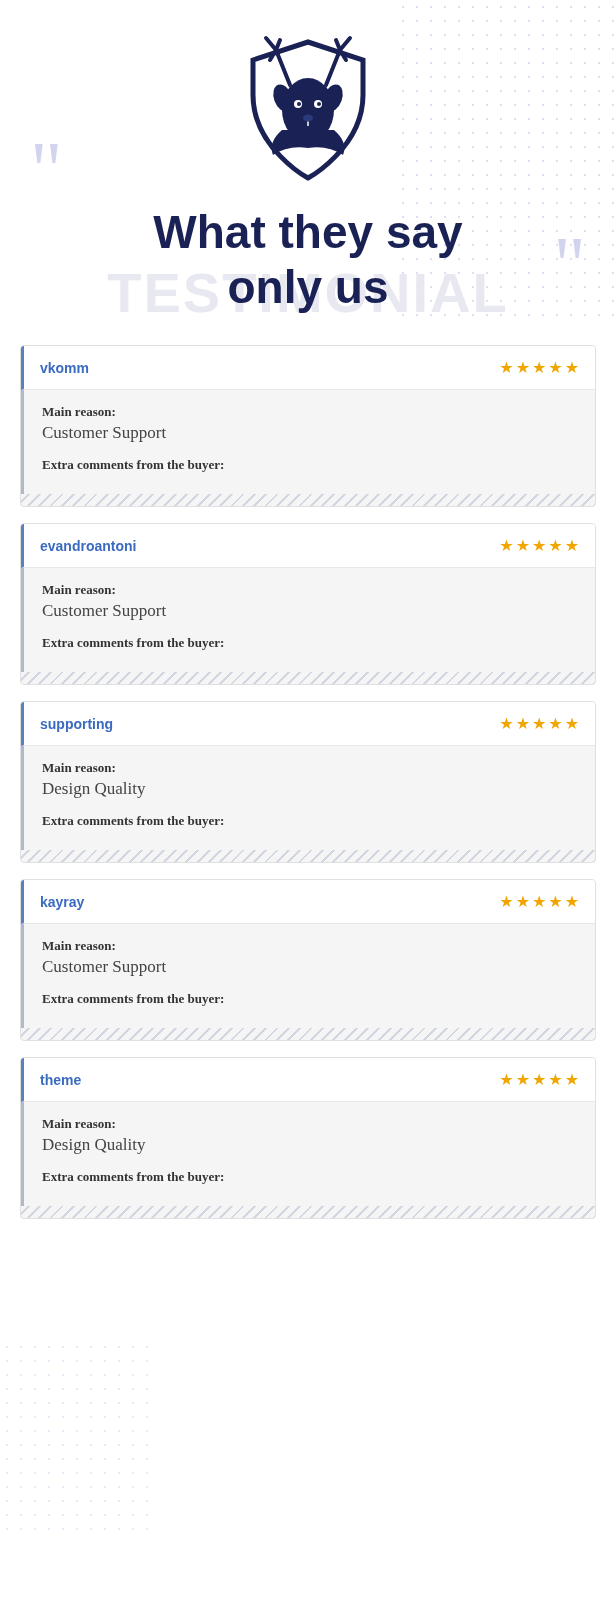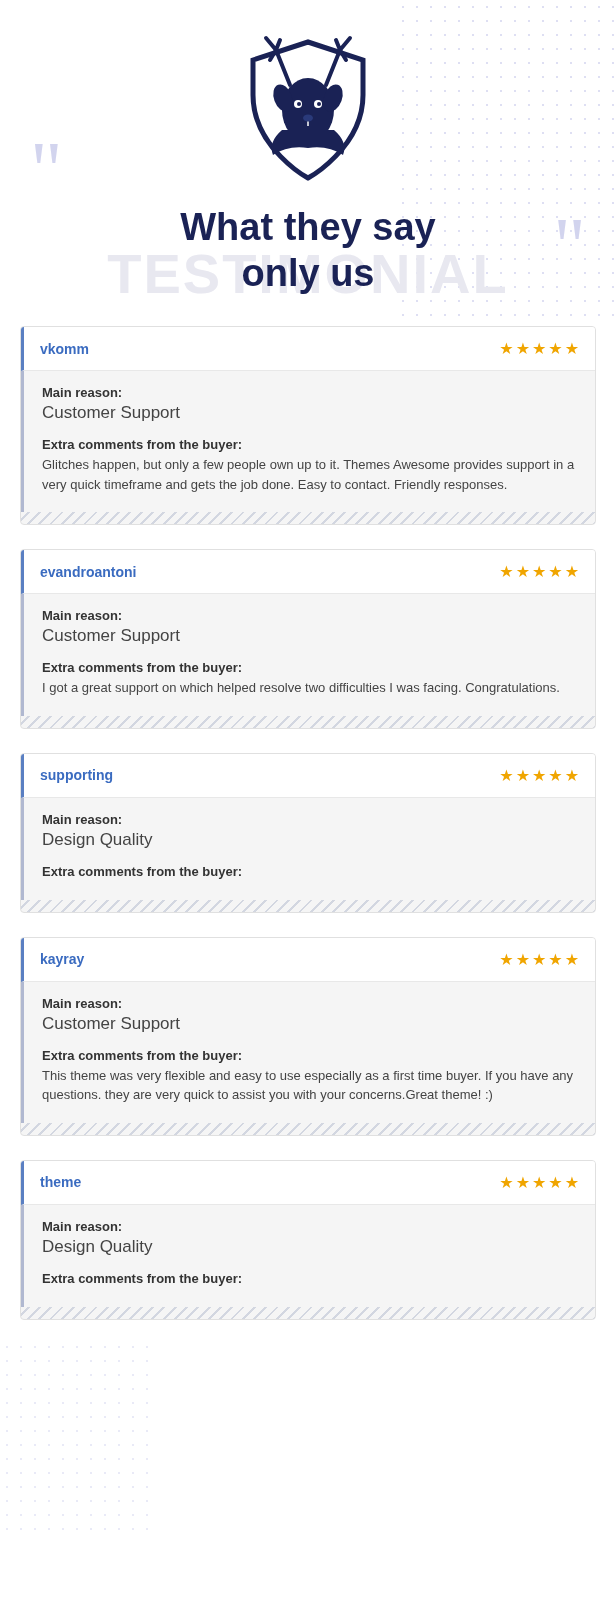--- a/index.html
+++ b/index.html
@@ -71,21 +71,21 @@
       right: 10px;
       bottom: 10px;
       font-size: 80px;
       color: #c8caeb;
       font-family: Georgia, serif;
       line-height: 1;
       opacity: 0.8;
     }
 
     .heading-main {
-      font-size: 38px;
+      font-size: 46px;
       font-weight: 900;
       color: #1a2255;
       line-height: 1.2;
       margin-bottom: 0;
     }
 
     
     .watermark {
       font-size: 56px;
       font-weight: 900;
@@ -97,21 +97,21 @@
       bottom: -10px;
       left: 0;
       z-index: -1;
       white-space: nowrap;
     }
 
     
     .reviews-section {
       display: flex;
       flex-direction: column;
-      gap: 24px;
+      gap: 16px;
     }
 
     .review-card {
       background: #f5f5f5;
       border-radius: 4px;
       overflow: hidden;
       border: 1px solid #e0e0e0;
     }
 
     .review-header {
@@ -137,20 +137,21 @@
 
     .star {
       color: #f0a500;
       font-size: 16px;
     }
 
     .review-body {
       padding: 14px 18px 18px;
       border-left: 3px solid #b0b8d0;
       margin: 0;
+      font-family: Liberation Serif, serif;
     }
 
     .review-section-title {
       font-size: 13px;
       font-weight: 700;
       color: #333;
       margin-bottom: 3px;
     }
 
     .review-section-value {
@@ -235,40 +236,38 @@
             <span class="star">★</span>
             <span class="star">★</span>
             <span class="star">★</span>
             <span class="star">★</span>
           </div>
     </div>
     <div class="review-body">
       <div class="review-section-title">Main reason:</div>
       <div class="review-section-value">Customer Support</div>
       <div class="review-section-title">Extra comments from the buyer:</div>
-      <div class="review-comment-text">Glitches happen, but only a few people own up to it. Themes Awesome provides support in a very quick timeframe and gets the job done. Easy to contact. Friendly responses.</div>
     </div>
     <div class="card-stripe"></div>
   </div>
       <div class="review-card">
     <div class="review-header">
       <span class="reviewer-name">evandroantoni</span>
       <div class="stars">
             <span class="star">★</span>
             <span class="star">★</span>
             <span class="star">★</span>
             <span class="star">★</span>
             <span class="star">★</span>
           </div>
     </div>
     <div class="review-body">
       <div class="review-section-title">Main reason:</div>
       <div class="review-section-value">Customer Support</div>
       <div class="review-section-title">Extra comments from the buyer:</div>
-      <div class="review-comment-text">I got a great support on which helped resolve two difficulties I was facing. Congratulations.</div>
     </div>
     <div class="card-stripe"></div>
   </div>
       <div class="review-card">
     <div class="review-header">
       <span class="reviewer-name">supporting</span>
       <div class="stars">
             <span class="star">★</span>
             <span class="star">★</span>
             <span class="star">★</span>
@@ -291,21 +290,20 @@
             <span class="star">★</span>
             <span class="star">★</span>
             <span class="star">★</span>
             <span class="star">★</span>
           </div>
     </div>
     <div class="review-body">
       <div class="review-section-title">Main reason:</div>
       <div class="review-section-value">Customer Support</div>
       <div class="review-section-title">Extra comments from the buyer:</div>
-      <div class="review-comment-text">This theme was very flexible and easy to use especially as a first time buyer. If you have any questions. they are very quick to assist you with your concerns.Great theme! :)</div>
     </div>
     <div class="card-stripe"></div>
   </div>
       <div class="review-card">
     <div class="review-header">
       <span class="reviewer-name">theme</span>
       <div class="stars">
             <span class="star">★</span>
             <span class="star">★</span>
             <span class="star">★</span>

